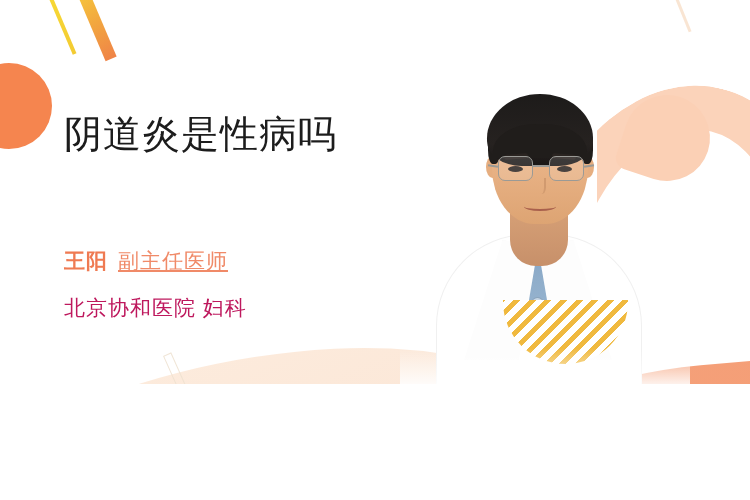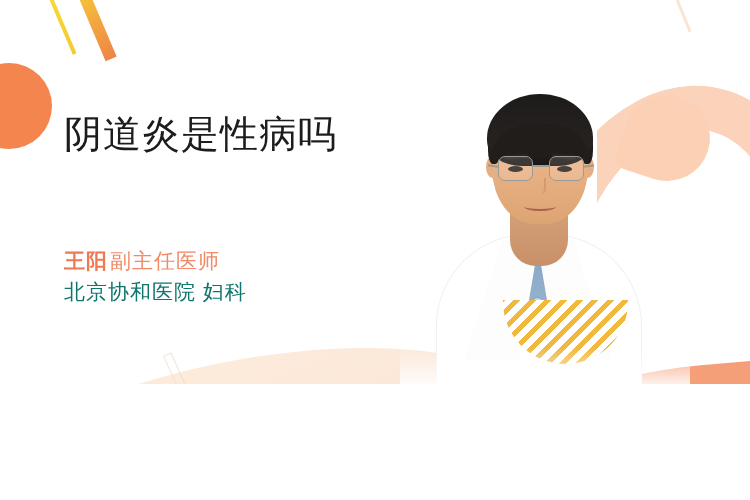--- a/index.html
+++ b/index.html
@@ -116,25 +116,25 @@
     font-size:38px; line-height:1.18; color:#1c1c1c;
     letter-spacing:1px; font-weight:400; white-space:nowrap;
   }
   .doctor-meta { position:absolute; left:64px; top:248px; }
   .meta-row1 { white-space:nowrap; line-height:1.25; }
   .doc-name {
     font-size:21px; font-weight:700; color:#ef7a52; letter-spacing:1px;
   }
   .doc-title {
     font-size:21px; font-weight:400; color:#f08a68;
-    letter-spacing:1px; margin-left:2px;
+    letter-spacing:1px; margin-left:10px;text-decoration:underline;
   }
   .meta-row2 {
-    margin-top:4px; font-size:21px; font-weight:400;
-    color:#0f766e; letter-spacing:1px; white-space:nowrap;
+    margin-top:20px; font-size:21px; font-weight:400;
+    color:#be185d; letter-spacing:1px; white-space:nowrap;
   }
 
   
   .doctor { position:absolute; left:418px; top:84px; width:240px; height:300px; }
   .doc-body {
     position:absolute; left:18px; top:150px; width:206px; height:160px;
     background:#ffffff;
     border-radius:92px 92px 0 0;
     box-shadow:inset 0 0 0 1px #f0f0f0;
   }

